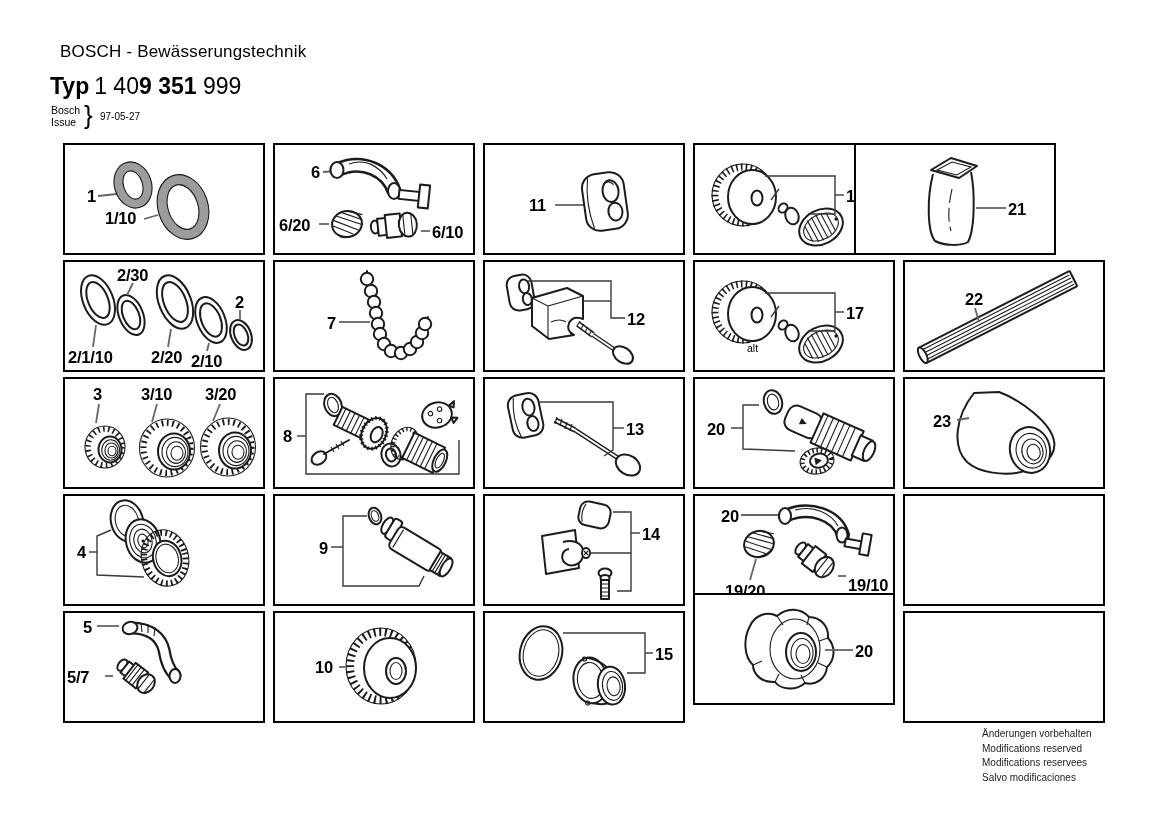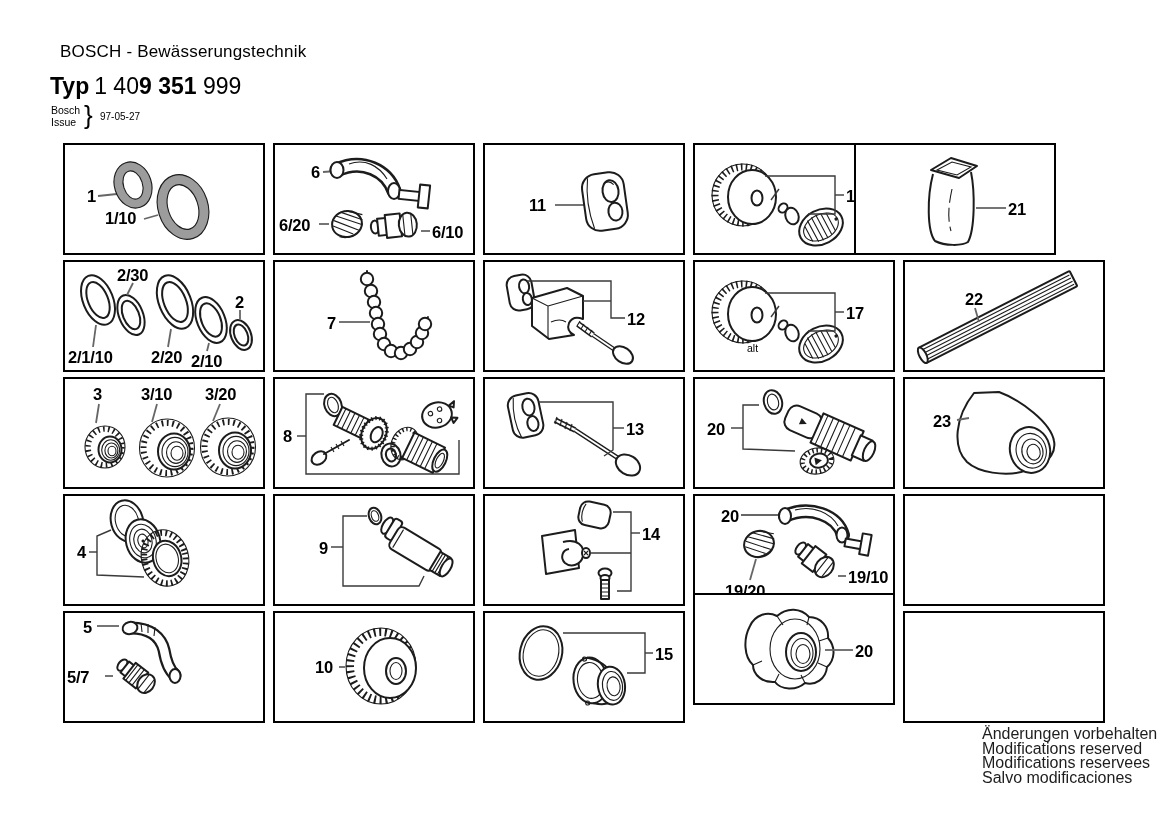--- a/index.html
+++ b/index.html
@@ -6,21 +6,21 @@
   .page{position:relative;width:1169px;height:826px;background:#fff;overflow:hidden;
         font-family:"Liberation Sans",sans-serif;color:#000}
   .title{position:absolute;left:60px;top:42px;font-size:17px;font-weight:normal;letter-spacing:.2px}
   .typline{position:absolute;left:50px;top:73px;font-size:23px}
   .typline .b{font-weight:bold}
   .typline .lbl{font-weight:bold;margin-right:5px}
   .stand{position:absolute;left:51px;top:105px;font-size:10.5px;line-height:11.5px}
   .brace{position:absolute;left:84px;top:100px;font-size:26px;font-weight:300}
   .date{position:absolute;left:100px;top:111px;font-size:10px}
   .company{position:absolute;left:906px;top:41px;font-size:11.5px;font-weight:bold;line-height:13px}
-  .footer{position:absolute;left:982px;top:727px;font-size:16px;line-height:14.5px;color:#1d1d1d}
+  .footer{position:absolute;left:982px;top:727px;font-size:10px;line-height:14.5px;color:#1d1d1d}
   .cell{position:absolute;width:202px;height:112px;border:2px solid #000;box-sizing:border-box;background:#fff}
   .cell svg{position:absolute;left:0;top:0;display:block}
   .co{position:absolute;font-size:16.5px;font-weight:bold;white-space:nowrap;letter-spacing:-.2px}
   .co.sm{font-size:10.5px;font-weight:400;letter-spacing:0}
   
   .s2{stroke:#1c1c1c;stroke-width:2;fill:none;stroke-linecap:round;stroke-linejoin:round}
   .sw{stroke:#1c1c1c;stroke-width:2;fill:#fff;stroke-linejoin:round}
   .s1{stroke:#1c1c1c;stroke-width:1.1;fill:none}
   .ld{stroke:#666;stroke-width:1.8;fill:none}
   .br{stroke:#3a3a3a;stroke-width:1.4;fill:none}
@@ -479,21 +479,21 @@
           <ellipse cx="100" cy="63" rx="4" ry="7" class="sw"></ellipse>
           <rect x="103" y="55" width="8" height="16" class="sw"></rect>
           <rect x="110" y="52" width="14" height="22" class="sw"></rect>
           <ellipse cx="130" cy="63" rx="8.5" ry="11" class="sw"></ellipse>
           <path class="s1" d="M127,53 L127,73 M134,54 L134,72"></path>
         </g>
         <line class="ld" x1="143" y1="80" x2="151" y2="80" stroke="#555"></line>
       </svg>
       <span class="co" style="left:26px;top:11px">20</span>
       <span class="co" style="left:30px;top:86px">19/20</span>
-      <span class="co" style="left:153px;top:72px">19/10</span>
+      <span class="co" style="left:153px;top:80px">19/10</span>
     </div>
 
     <div class="cell" style="left:903px;top:494px"></div>
 
     <div class="cell" style="left:63px;top:611px">
       <svg width="198" height="108" viewBox="0 0 198 108">
         <line class="ld" x1="32" y1="13" x2="54" y2="13" stroke="#555"></line>
         <path d="M66,15 C86,15 96,25 99,37 C101,49 104,57 110,62" stroke="#1c1c1c" stroke-width="13" fill="none" stroke-linecap="round"></path>
         <path d="M66,15 C86,15 96,25 99,37 C101,49 104,57 110,62" stroke="#fff" stroke-width="8.5" fill="none" stroke-linecap="round"></path>
         <path class="s1" d="M76,10 l1,9 M83,11 l0,9 M90,14 l-1,9"></path>

